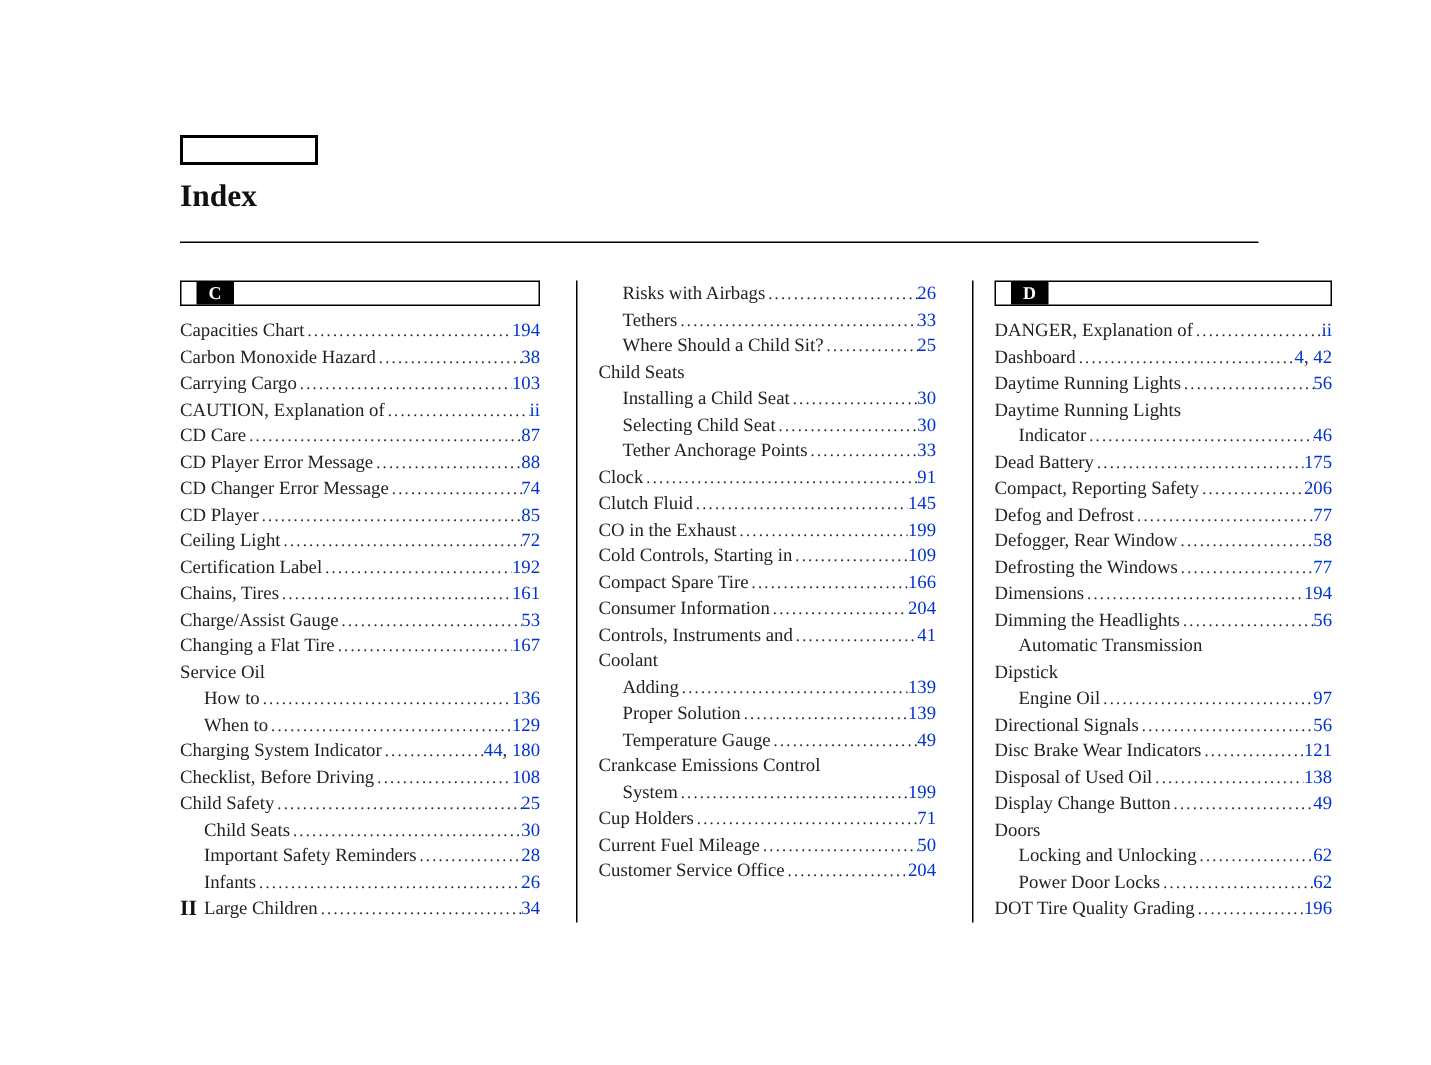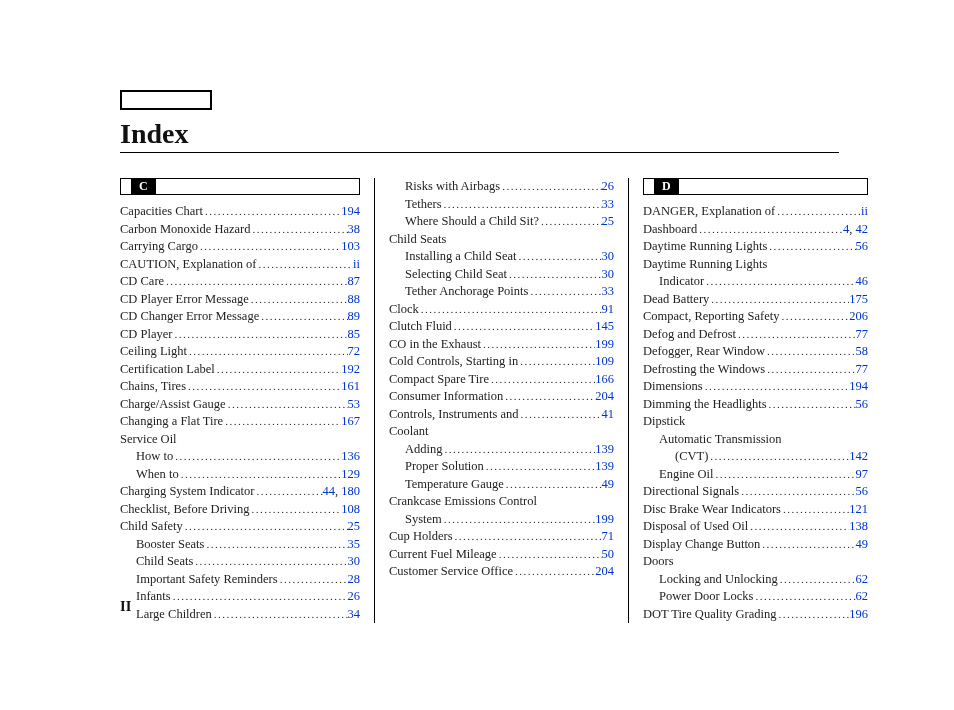--- a/index.html
+++ b/index.html
@@ -14,44 +14,44 @@
     .page {
       padding: 90px 115px 30px 120px;
     }
     .header-box {
       width: 92px;
       height: 20px;
       border: 2px solid #000;
       margin-bottom: 8px;
     }
     .title {
-      font-size: 28px;
+      font-size: 21px;
       font-weight: bold;
       color: #111;
-      margin-bottom: 2px;
+      margin-bottom: 18px;
     }
     .title-rule {
       border: none;
       border-top: 1.5px solid #000;
       margin-bottom: 25px;
     }
     .content {
       display: flex;
       gap: 0;
     }
     .col {
       width: 240px;
       font-size: 12.5px;
       line-height: 1.4;
       color: #222;
     }
     .col + .col {
       border-left: 1px solid #000;
       padding-left: 14px;
-      margin-left: 14px;
+      margin-left: 24px;
     }
     .section-head-wrap {
       border: 1px solid #000;
       height: 17px;
       display: flex;
       align-items: center;
       margin-bottom: 8px;
       position: relative;
     }
     .section-head-box {
@@ -140,21 +140,21 @@
           <span class="pages"><span class="pg">87</span></span>
         </div>
         <div class="entry">
           <span class="label">CD Player Error Message</span>
           <span class="dots"></span>
           <span class="pages"><span class="pg">88</span></span>
         </div>
         <div class="entry">
           <span class="label">CD Changer Error Message</span>
           <span class="dots"></span>
-          <span class="pages"><span class="pg">89</span></span>
+          <span class="pages"><span class="pg">74</span></span>
         </div>
         <div class="entry">
           <span class="label">CD Player</span>
           <span class="dots"></span>
           <span class="pages"><span class="pg">85</span></span>
         </div>
         <div class="entry">
           <span class="label">Ceiling Light</span>
           <span class="dots"></span>
           <span class="pages"><span class="pg">72</span></span>
@@ -197,25 +197,20 @@
         </div>
         <div class="entry">
           <span class="label">Checklist, Before Driving</span>
           <span class="dots"></span>
           <span class="pages"><span class="pg">108</span></span>
         </div>
         <div class="entry">
           <span class="label">Child Safety</span>
           <span class="dots"></span>
           <span class="pages"><span class="pg">25</span></span>
-        </div>
-        <div class="entry indent1">
-          <span class="label">Booster Seats</span>
-          <span class="dots"></span>
-          <span class="pages"><span class="pg">35</span></span>
         </div>
         <div class="entry indent1">
           <span class="label">Child Seats</span>
           <span class="dots"></span>
           <span class="pages"><span class="pg">30</span></span>
         </div>
         <div class="entry indent1">
           <span class="label">Important Safety Reminders</span>
           <span class="dots"></span>
           <span class="pages"><span class="pg">28</span></span>
@@ -389,27 +384,22 @@
         <div class="entry">
           <span class="label">Dimensions</span>
           <span class="dots"></span>
           <span class="pages"><span class="pg">194</span></span>
         </div>
         <div class="entry">
           <span class="label">Dimming the Headlights</span>
           <span class="dots"></span>
           <span class="pages"><span class="pg">56</span></span>
         </div>
+        <div class="entry-plain indent1" style="padding-left: 16px;"><span class="label">Automatic Transmission</span></div>
         <div class="entry-plain"><span class="label">Dipstick</span></div>
-        <div class="entry-plain indent1" style="padding-left: 16px;"><span class="label">Automatic Transmission</span></div>
-        <div class="entry indent2">
-          <span class="label">(CVT)</span>
-          <span class="dots"></span>
-          <span class="pages"><span class="pg">142</span></span>
-        </div>
         <div class="entry indent1">
           <span class="label">Engine Oil</span>
           <span class="dots"></span>
           <span class="pages"><span class="pg">97</span></span>
         </div>
         <div class="entry">
           <span class="label">Directional Signals</span>
           <span class="dots"></span>
           <span class="pages"><span class="pg">56</span></span>
         </div>

